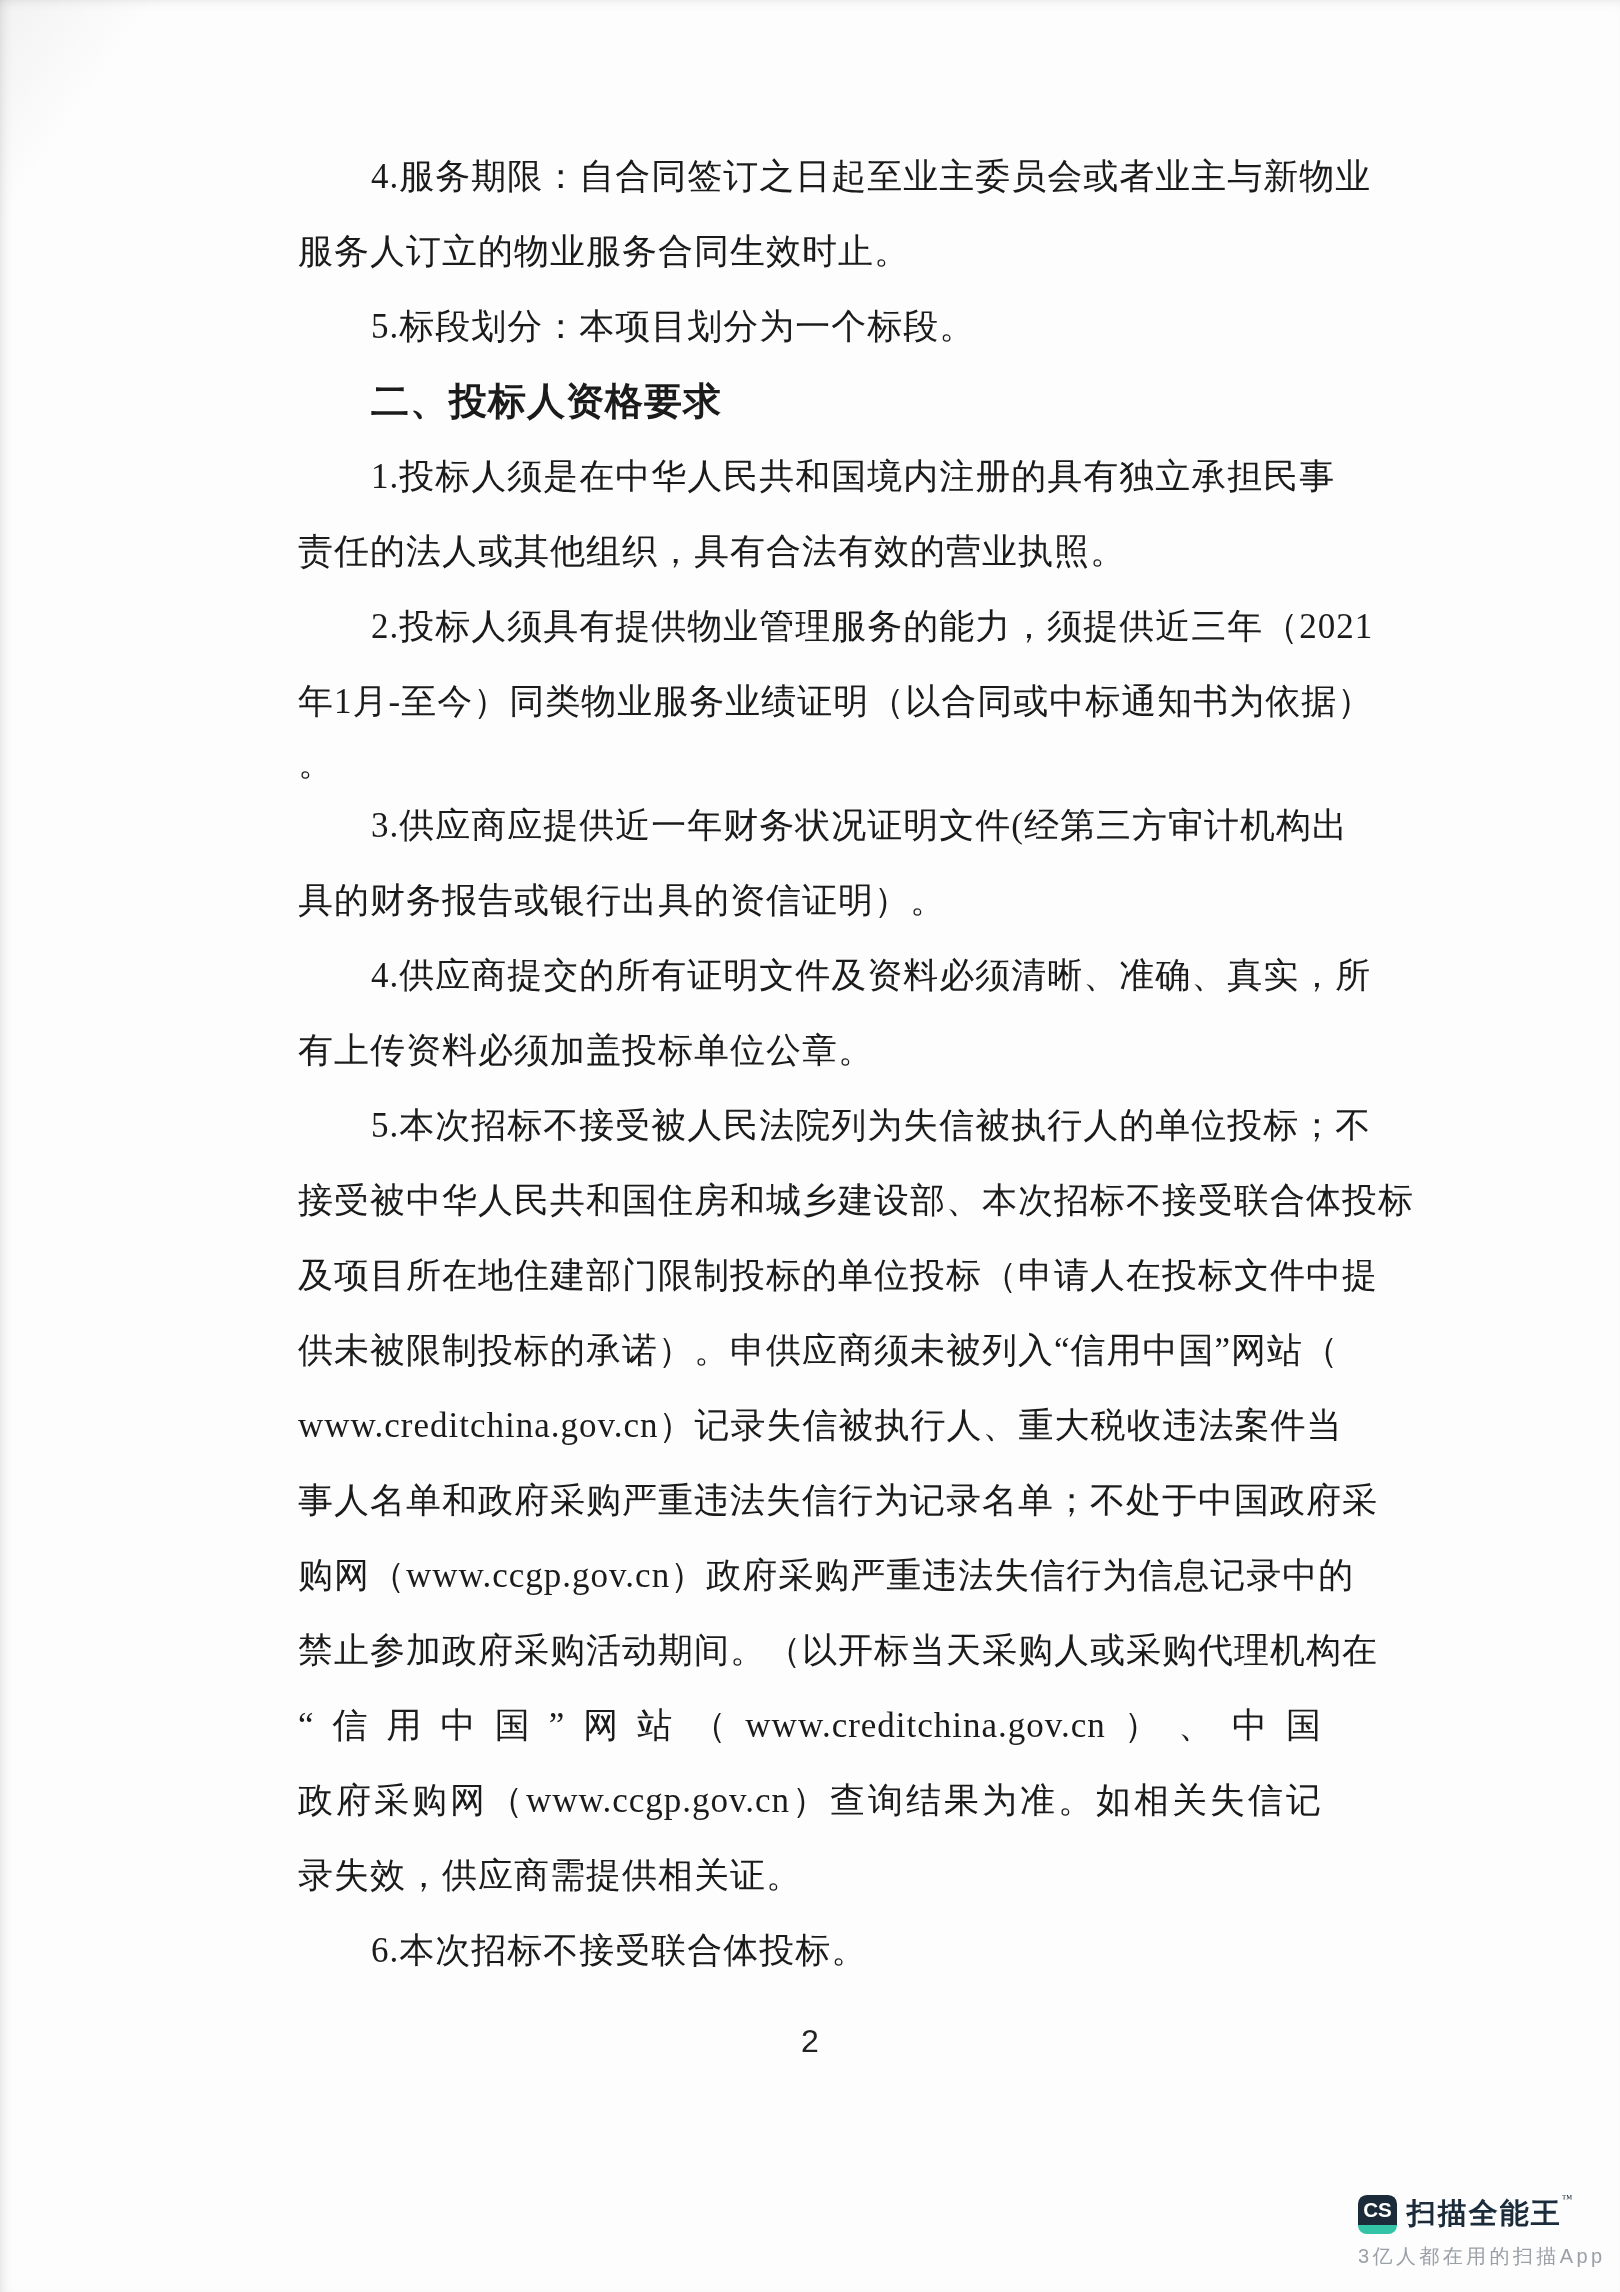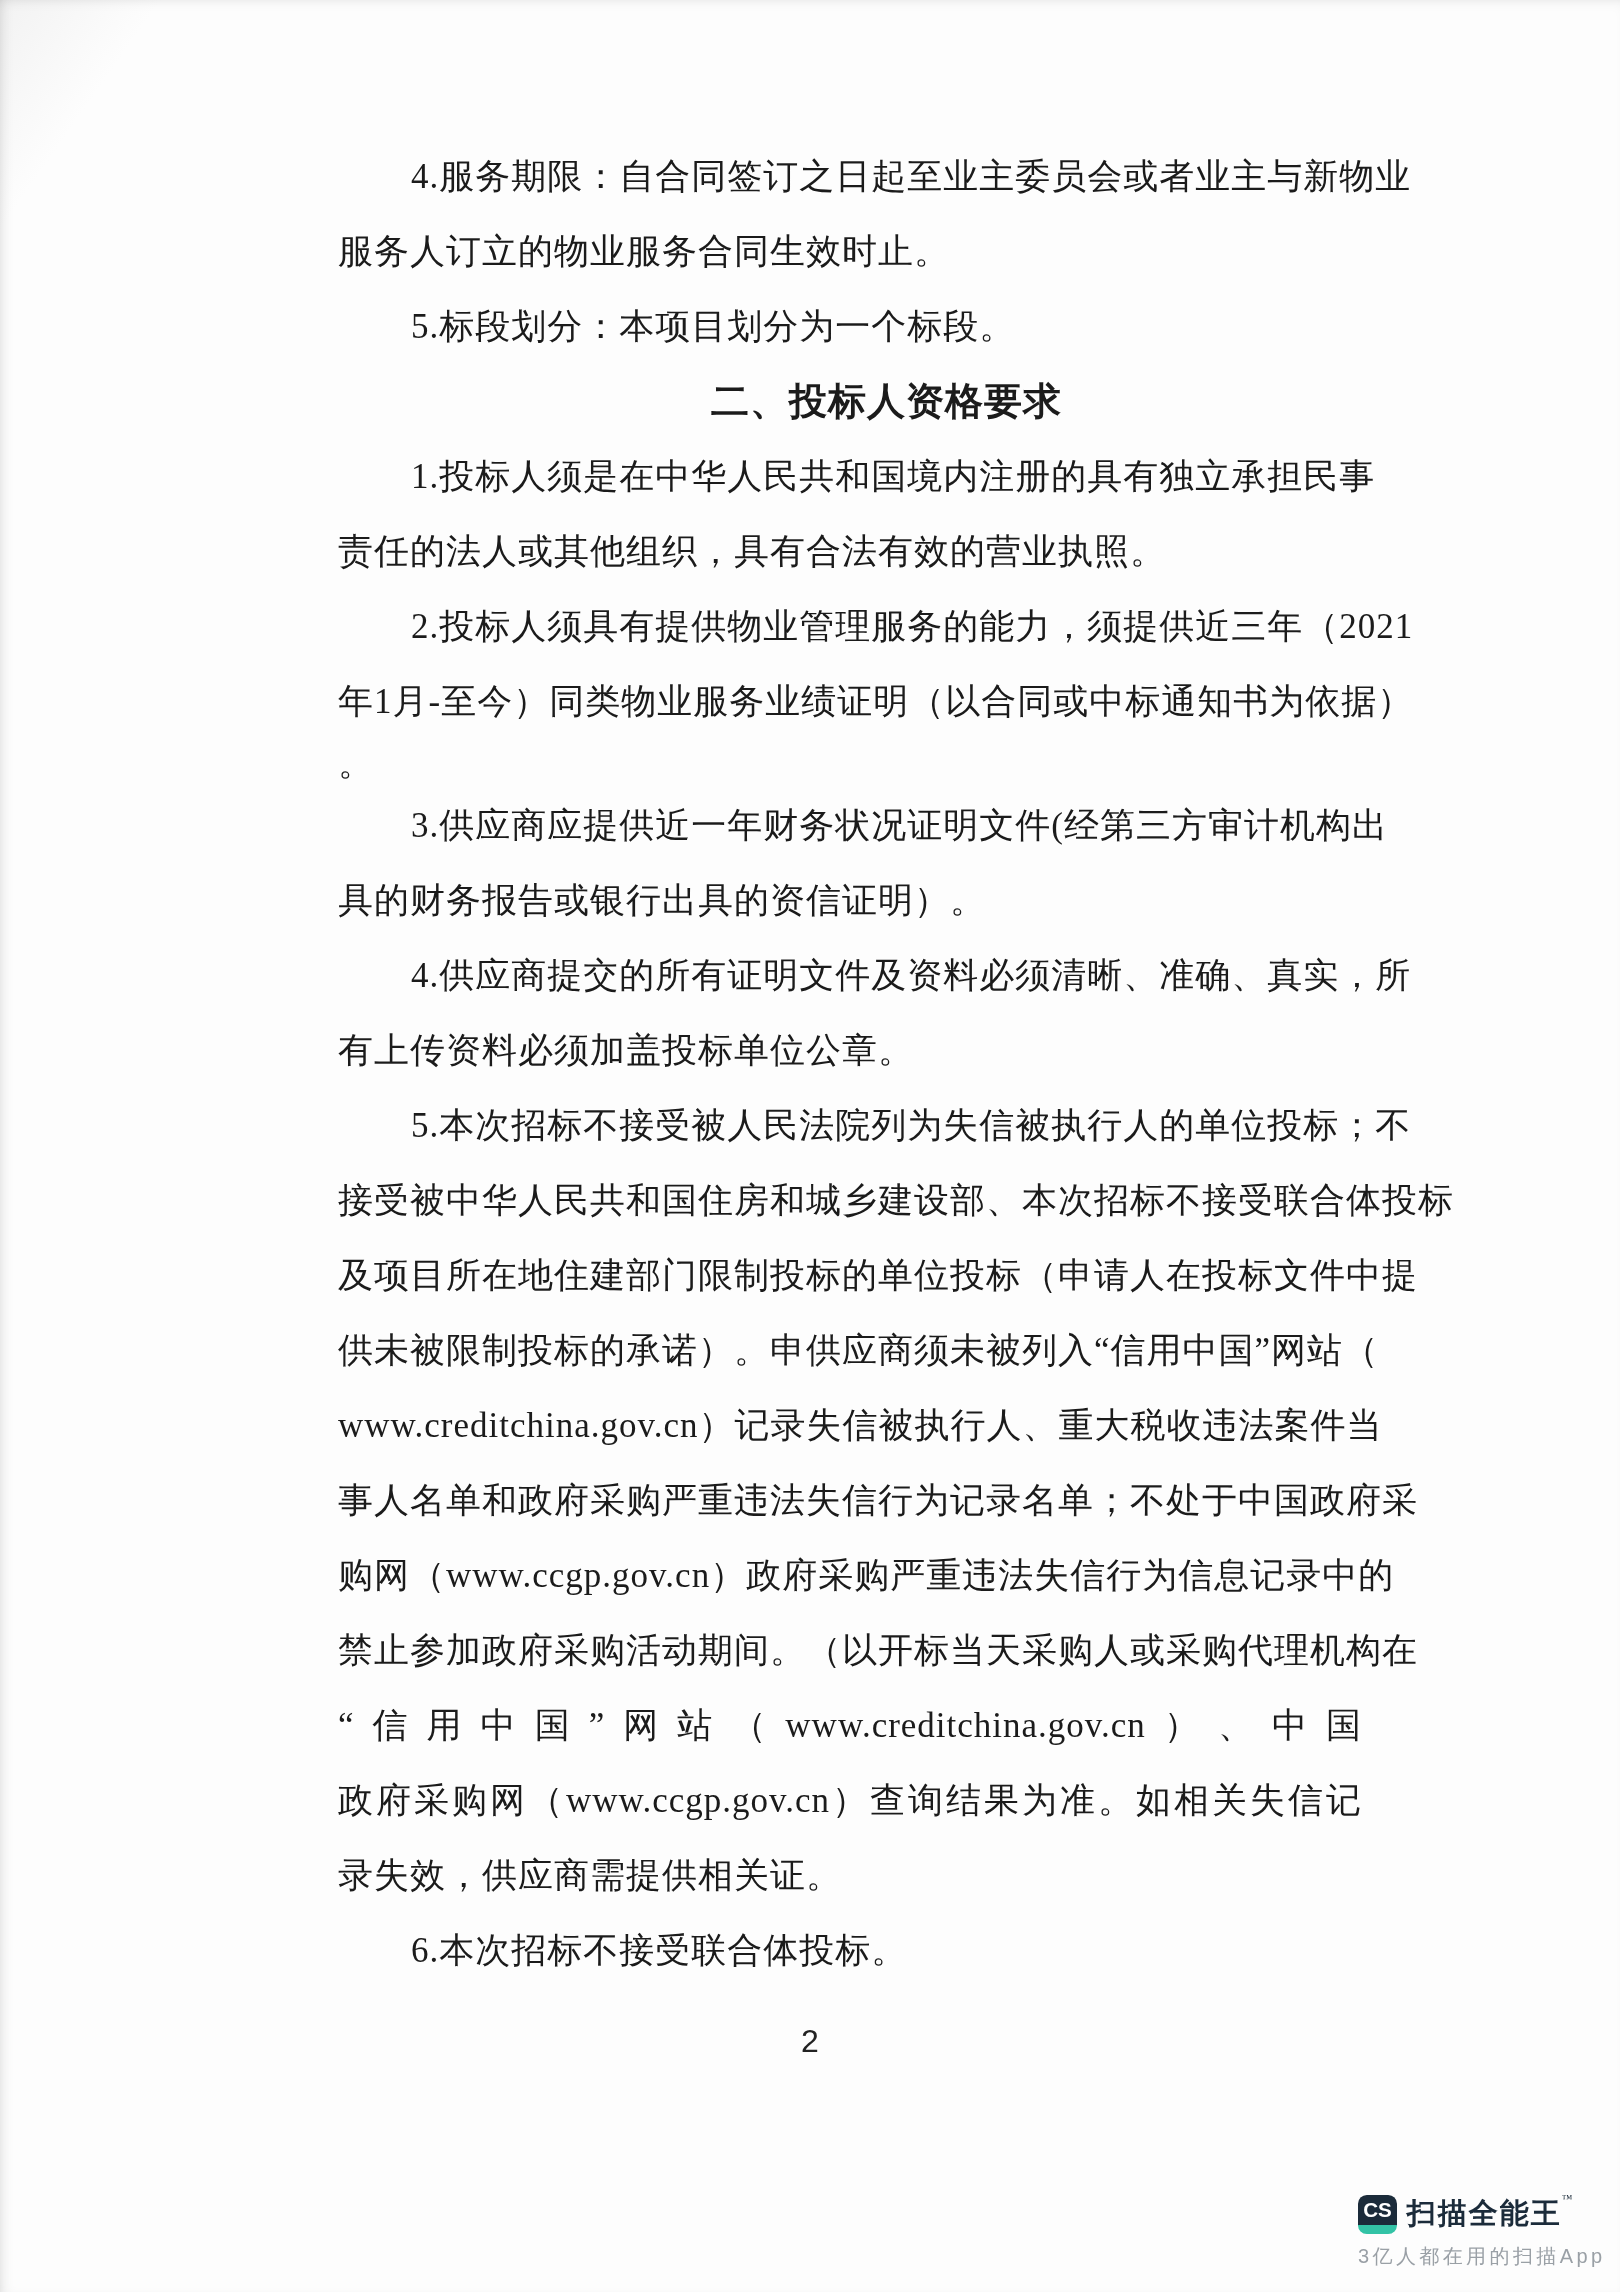--- a/index.html
+++ b/index.html
@@ -11,31 +11,30 @@
     background-image:linear-gradient(125deg,#f2f2f2 0%,#fdfdfd 5%,#fdfdfd 100%);
     box-shadow:inset 7.8px 0 13.7px -7.8px rgba(0,0,0,.15), inset 0 7.8px 13.7px -7.8px rgba(0,0,0,.08);
     overflow:hidden;
     font-family:"Liberation Serif","DejaVu Serif",serif;
     color:#1b1b1b;
   }
   .content{
     position:absolute;
     left:298px;top:139px;
     width:1024px;
-    margin-left:40px;
   }
   .line{
     font-size:35px;
     line-height:75px;
     height:75px;
     white-space:nowrap;
     letter-spacing:1px;
   }
   .line.indent{padding-left:73px;}
-  .line.bold{font-weight:700;font-size:38px;font-family:"Liberation Sans","DejaVu Sans",sans-serif;text-align:center;}
+  .line.bold{font-weight:700;font-size:38px;font-family:"Liberation Sans","DejaVu Sans",sans-serif;}
   .line.small{line-height:49px;height:49px;}
   .line.justify{
     text-align:justify;
     text-align-last:justify;
     white-space:normal;
   }
   .page-number{
     position:absolute;
     left:298px;top:2023px;
     width:1024px;

